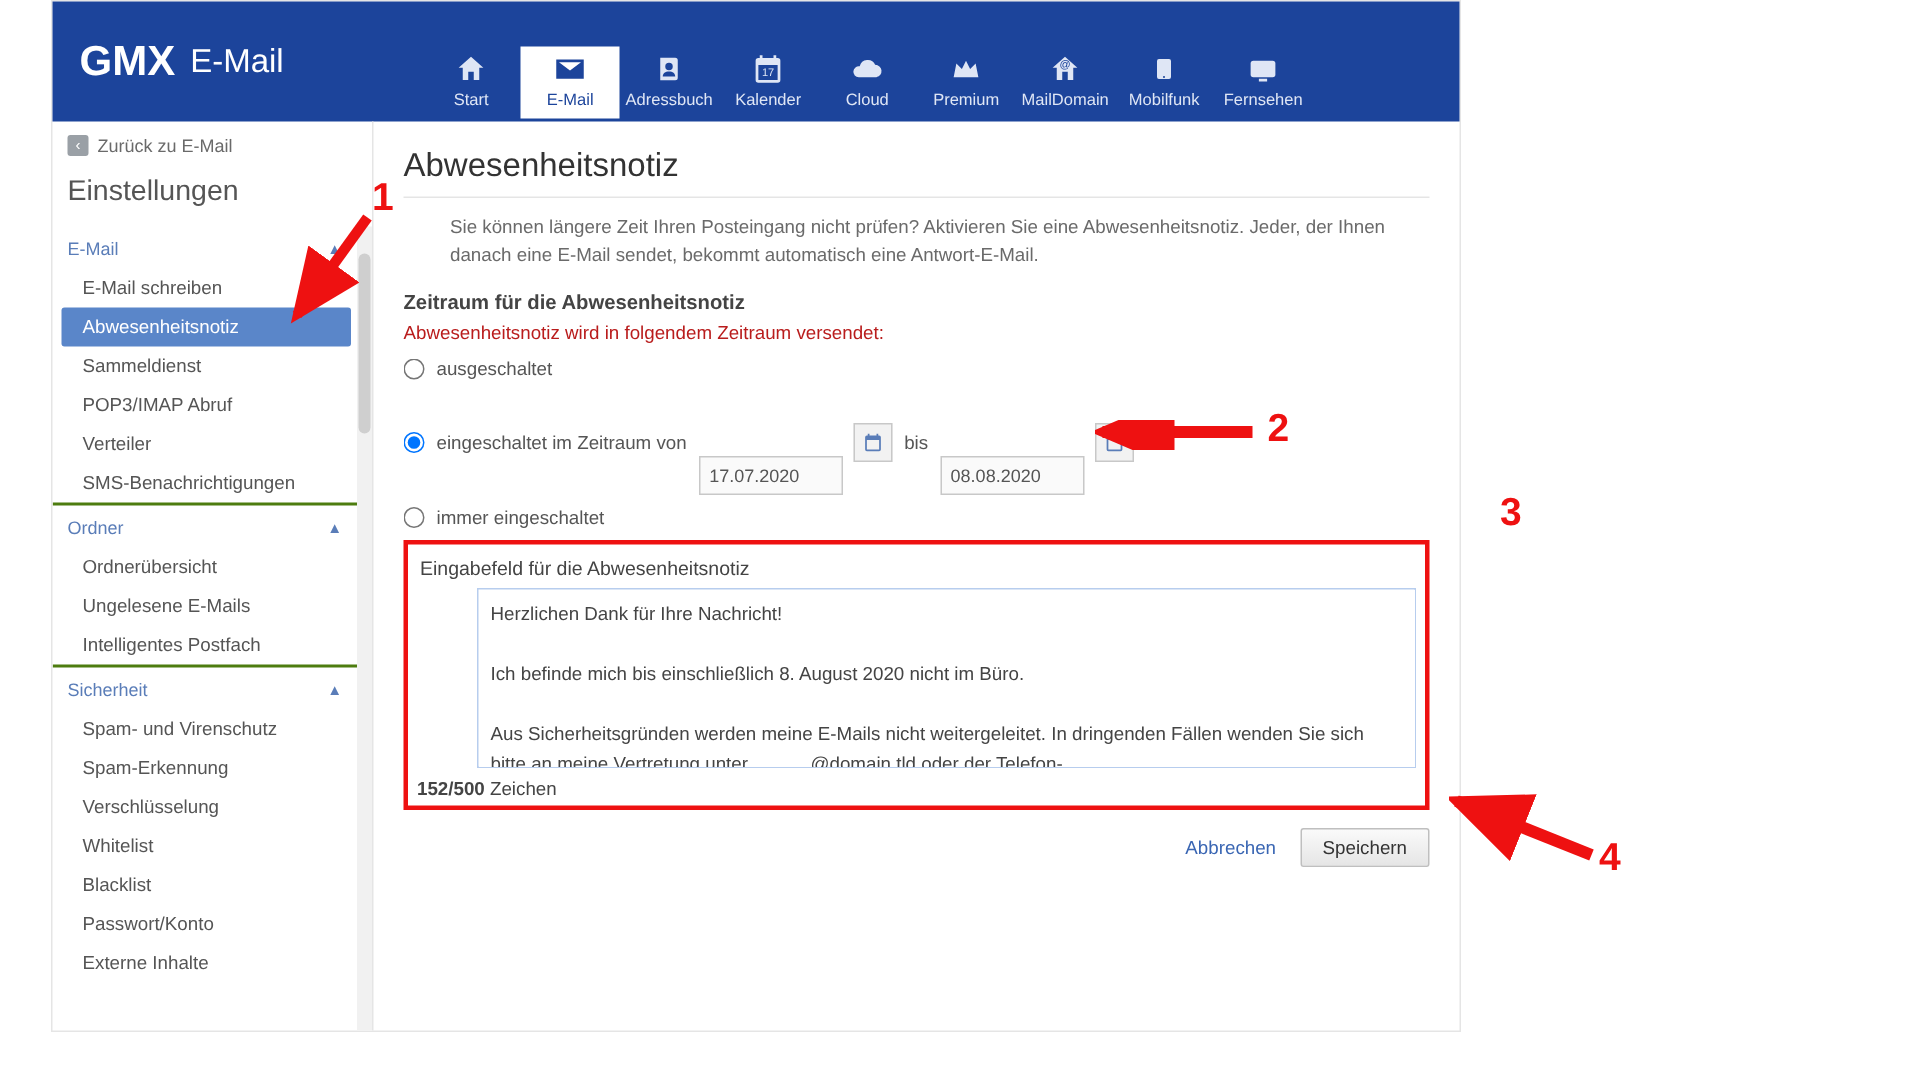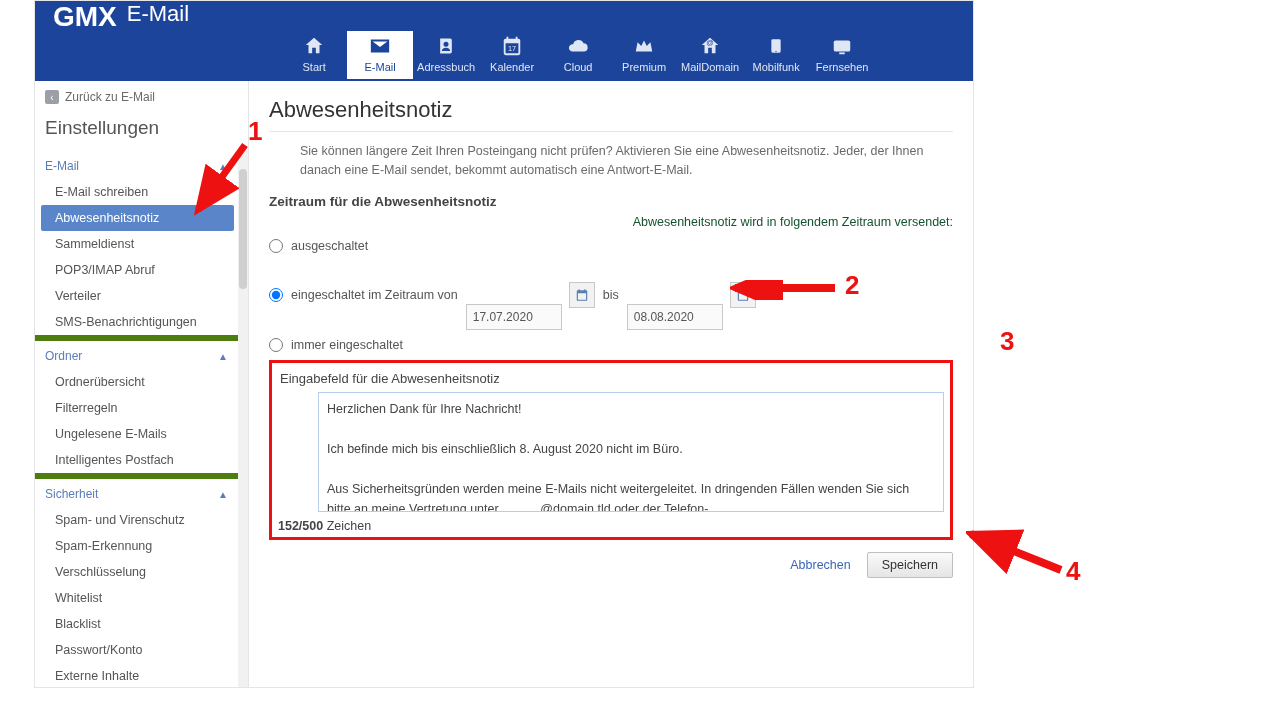--- a/index.html
+++ b/index.html
@@ -1,49 +1,49 @@
 <!DOCTYPE html>
 <html><head>
 <meta charset="utf-8">
 <style>
   * { box-sizing: border-box; margin: 0; padding: 0; }
   body { font-family: Arial, Helvetica, sans-serif; font-size: 13px; color: #333; background: #fff; }
   .canvas { width: 1280px; height: 720px; position: relative; background: #fff; }
   .appwrap { position: absolute; left: 34px; top: 0; width: 940px; height: 688px; border: 1px solid #e5e5e5; }
   
   .header { height: 80px; background: #1c449b; display: flex; align-items: stretch; color: #fff; }
-  .brand { display: flex; align-items: flex-start; padding: 0 22px 0 18px; }
+  .brand { display: flex; align-items: center; padding: 0 22px 0 18px; }
   .brand-name { font-weight: 900; font-size: 28px; letter-spacing: 0; }
   .brand-sub { font-size: 22px; font-weight: 300; margin-left: 10px; }
   .tabs { display: flex; align-items: stretch; height: 48px; margin-top: 30px; margin-left: 70px; }
   .tab { width: 66px; display: flex; flex-direction: column; align-items: center; justify-content: flex-end; padding-bottom: 6px; font-size: 11px; cursor: pointer; color: #dfe6f5; }
   .tab.active { background: #fff; color: #1c449b; }
   .tab .ticon { height: 26px; display: flex; align-items: center; justify-content: center; margin-bottom: 2px; }
   .tab .ticon svg { fill: currentColor; }
   
   .body { display: flex; height: calc(100% - 80px); }
   .sidebar { width: 214px; border-right: 1px solid #e5e5e5; overflow: hidden; position: relative; }
   .back { padding: 9px 10px; color: #6a6a6a; font-size: 12px; display: flex; align-items: center; gap: 6px; cursor: pointer; }
   .back .chev { width: 14px; height: 14px; background: #9aa0a6; color: #fff; display: inline-flex; align-items: center; justify-content: center; font-size: 10px; border-radius: 2px; }
   .settings-h { padding: 4px 10px 10px; font-size: 19px; color: #555; }
   .side-scroll { position: absolute; top: 70px; bottom: 0; left: 0; right: 10px; overflow-y: auto; }
   .scrack { position: absolute; right: 0; top: 70px; bottom: 0; width: 10px; background: #f1f1f1; }
   .scrack .thumb { position: absolute; top: 18px; width: 8px; left: 1px; height: 120px; background: #cfcfcf; border-radius: 4px; }
-  .cat { color: #5a7db8; font-size: 12px; padding: 8px 10px 6px; display: flex; justify-content: space-between; align-items: center; border-top: 6px solid #4d7c0f; cursor: pointer; }
+  .cat { color: #5a7db8; font-size: 12px; padding: 8px 10px 6px; display: flex; justify-content: space-between; align-items: center; border-top: 2px solid #4d7c0f; cursor: pointer; }
   .cat:first-child { border-top: none; }
   .cat .chv { color: #5a7db8; font-size: 10px; }
   .sitem { padding: 6px 10px 6px 20px; color: #555; font-size: 12.5px; cursor: pointer; }
   .sitem.sel { background: #5a86c9; color: #fff; border-radius: 2px; margin: 0 4px 0 6px; padding-left: 14px; }
   
   .main { flex: 1; padding: 16px 20px 14px; overflow: auto; }
   .title { font-size: 22px; font-weight: 400; color: #333; margin-bottom: 6px; }
   .hr { height: 1px; background: #e5e5e5; margin: 8px 0 10px; }
   .intro { color: #6a6a6a; font-size: 12.5px; line-height: 1.5; max-width: 660px; margin-left: 31px; }
   .section-h { font-weight: bold; font-size: 13.5px; color: #444; margin-top: 14px; }
-  .desc { color: #14532d; font-size: 12.5px; margin-top: 6px; text-align: right; }
+  .desc { color: #b91c1c; font-size: 12.5px; margin-top: 6px; }
   .radios { margin-top: 10px; }
   .radioline { display: flex; align-items: center; gap: 8px; margin: 8px 0; color: #555; font-size: 12.5px; }
   .radioline input[type=radio] { width: 14px; height: 14px; }
   .datein { width: 96px; height: 26px; border: 1px solid #c8c8c8; background: #fafafa; padding: 0 6px; font-size: 12px; color: #555; margin-top: 43px; }
   .calbtn { width: 26px; height: 26px; border: 1px solid #c8c8c8; background: #f2f2f2; display: inline-flex; align-items: center; justify-content: center; margin-left: -1px; cursor: pointer; }
   .calbtn svg { fill: #5a7db8; }
   .msgbox { position: relative; border: 3px solid #e11; margin-top: 4px; padding: 6px 6px 4px; }
   .msghead { font-weight: normal; color: #444; font-size: 13px; padding: 2px 2px 6px; }
   .ta-wrap { position: relative; padding-left: 40px; }
   textarea.msg { width: 100%; height: 120px; resize: none; border: 1px solid #b7cdee; background: #fff; padding: 6px 8px; font-family: Arial; font-size: 12.5px; color: #444; line-height: 1.6; overflow-y: scroll; }
@@ -162,21 +162,20 @@
             <div class="sitem sel">Abwesenheitsnotiz</div>
             <div class="sitem">Sammeldienst</div>
             <div class="sitem">POP3/IMAP Abruf</div>
             <div class="sitem">Verteiler</div>
             <div class="sitem">SMS-Benachrichtigungen</div>
             <div class="cat">
               <span>Ordner</span>
               <span class="chv">▲</span>
             </div>
             <div class="sitem">Ordnerübersicht</div>
-            <div class="sitem">Filterregeln</div>
             <div class="sitem">Ungelesene E-Mails</div>
             <div class="sitem">Intelligentes Postfach</div>
             <div class="cat">
               <span>Sicherheit</span>
               <span class="chv">▲</span>
             </div>
             <div class="sitem">Spam- und Virenschutz</div>
             <div class="sitem">Spam-Erkennung</div>
             <div class="sitem">Verschlüsselung</div>
             <div class="sitem">Whitelist</div>

